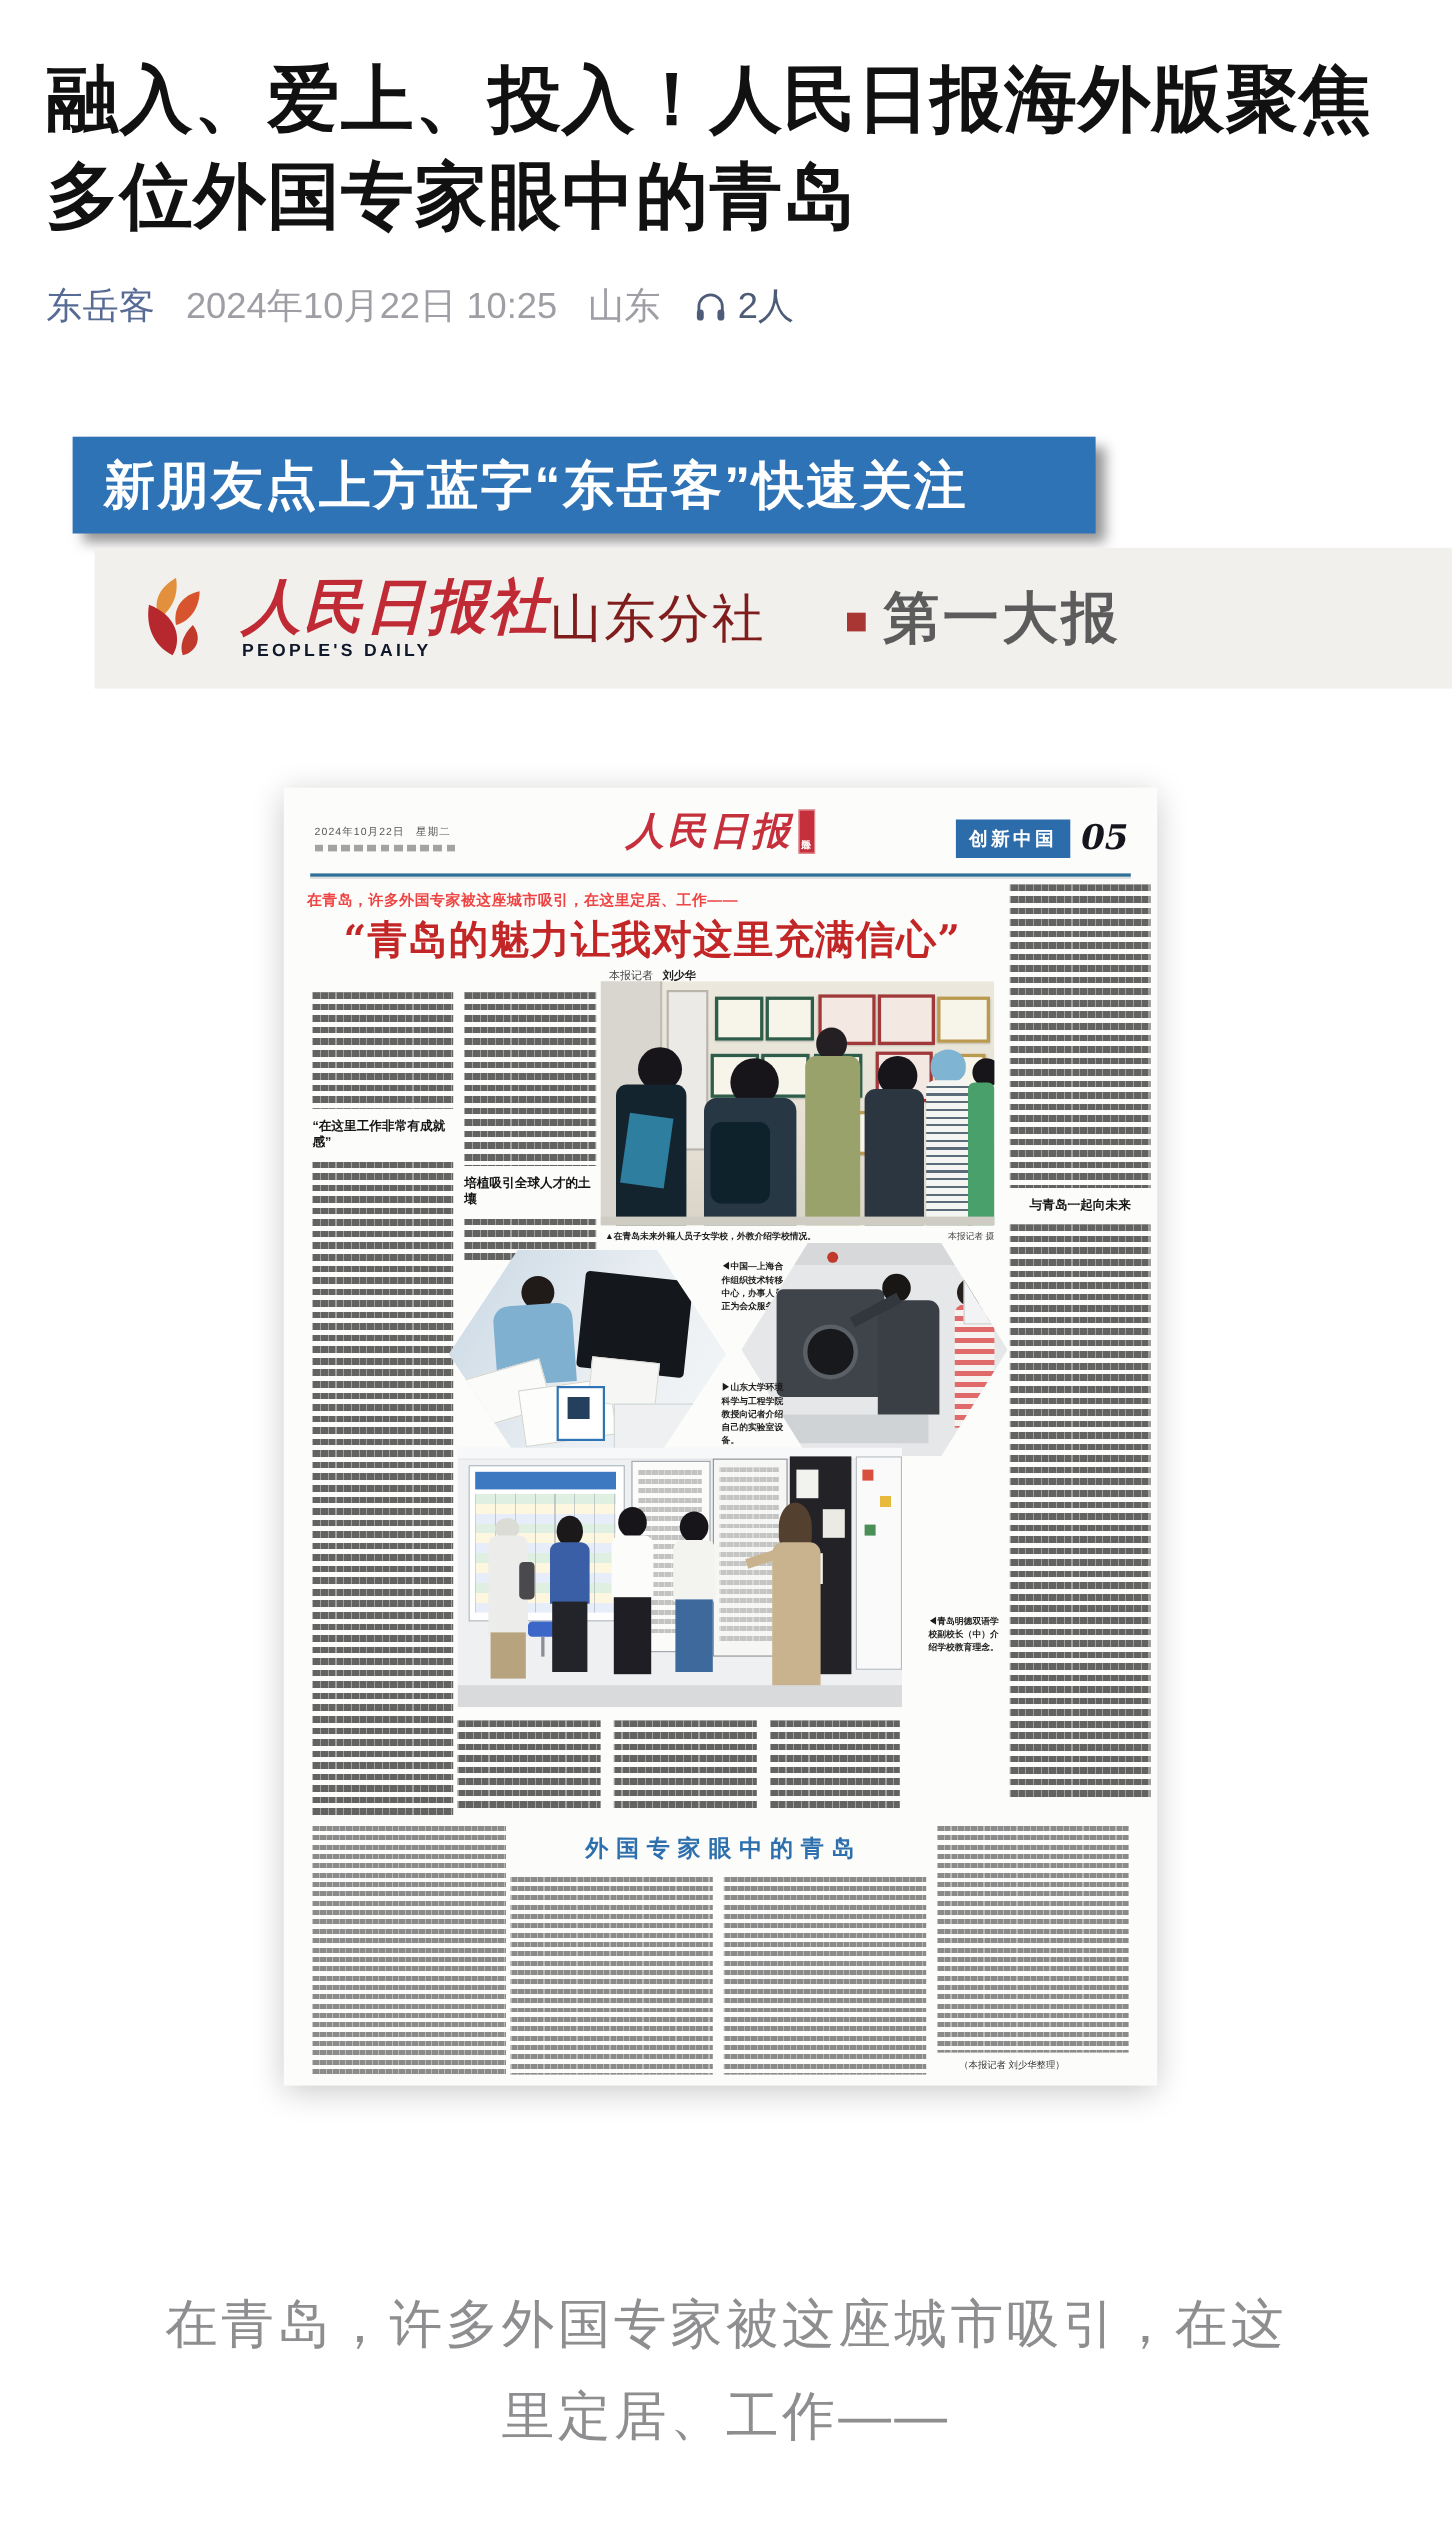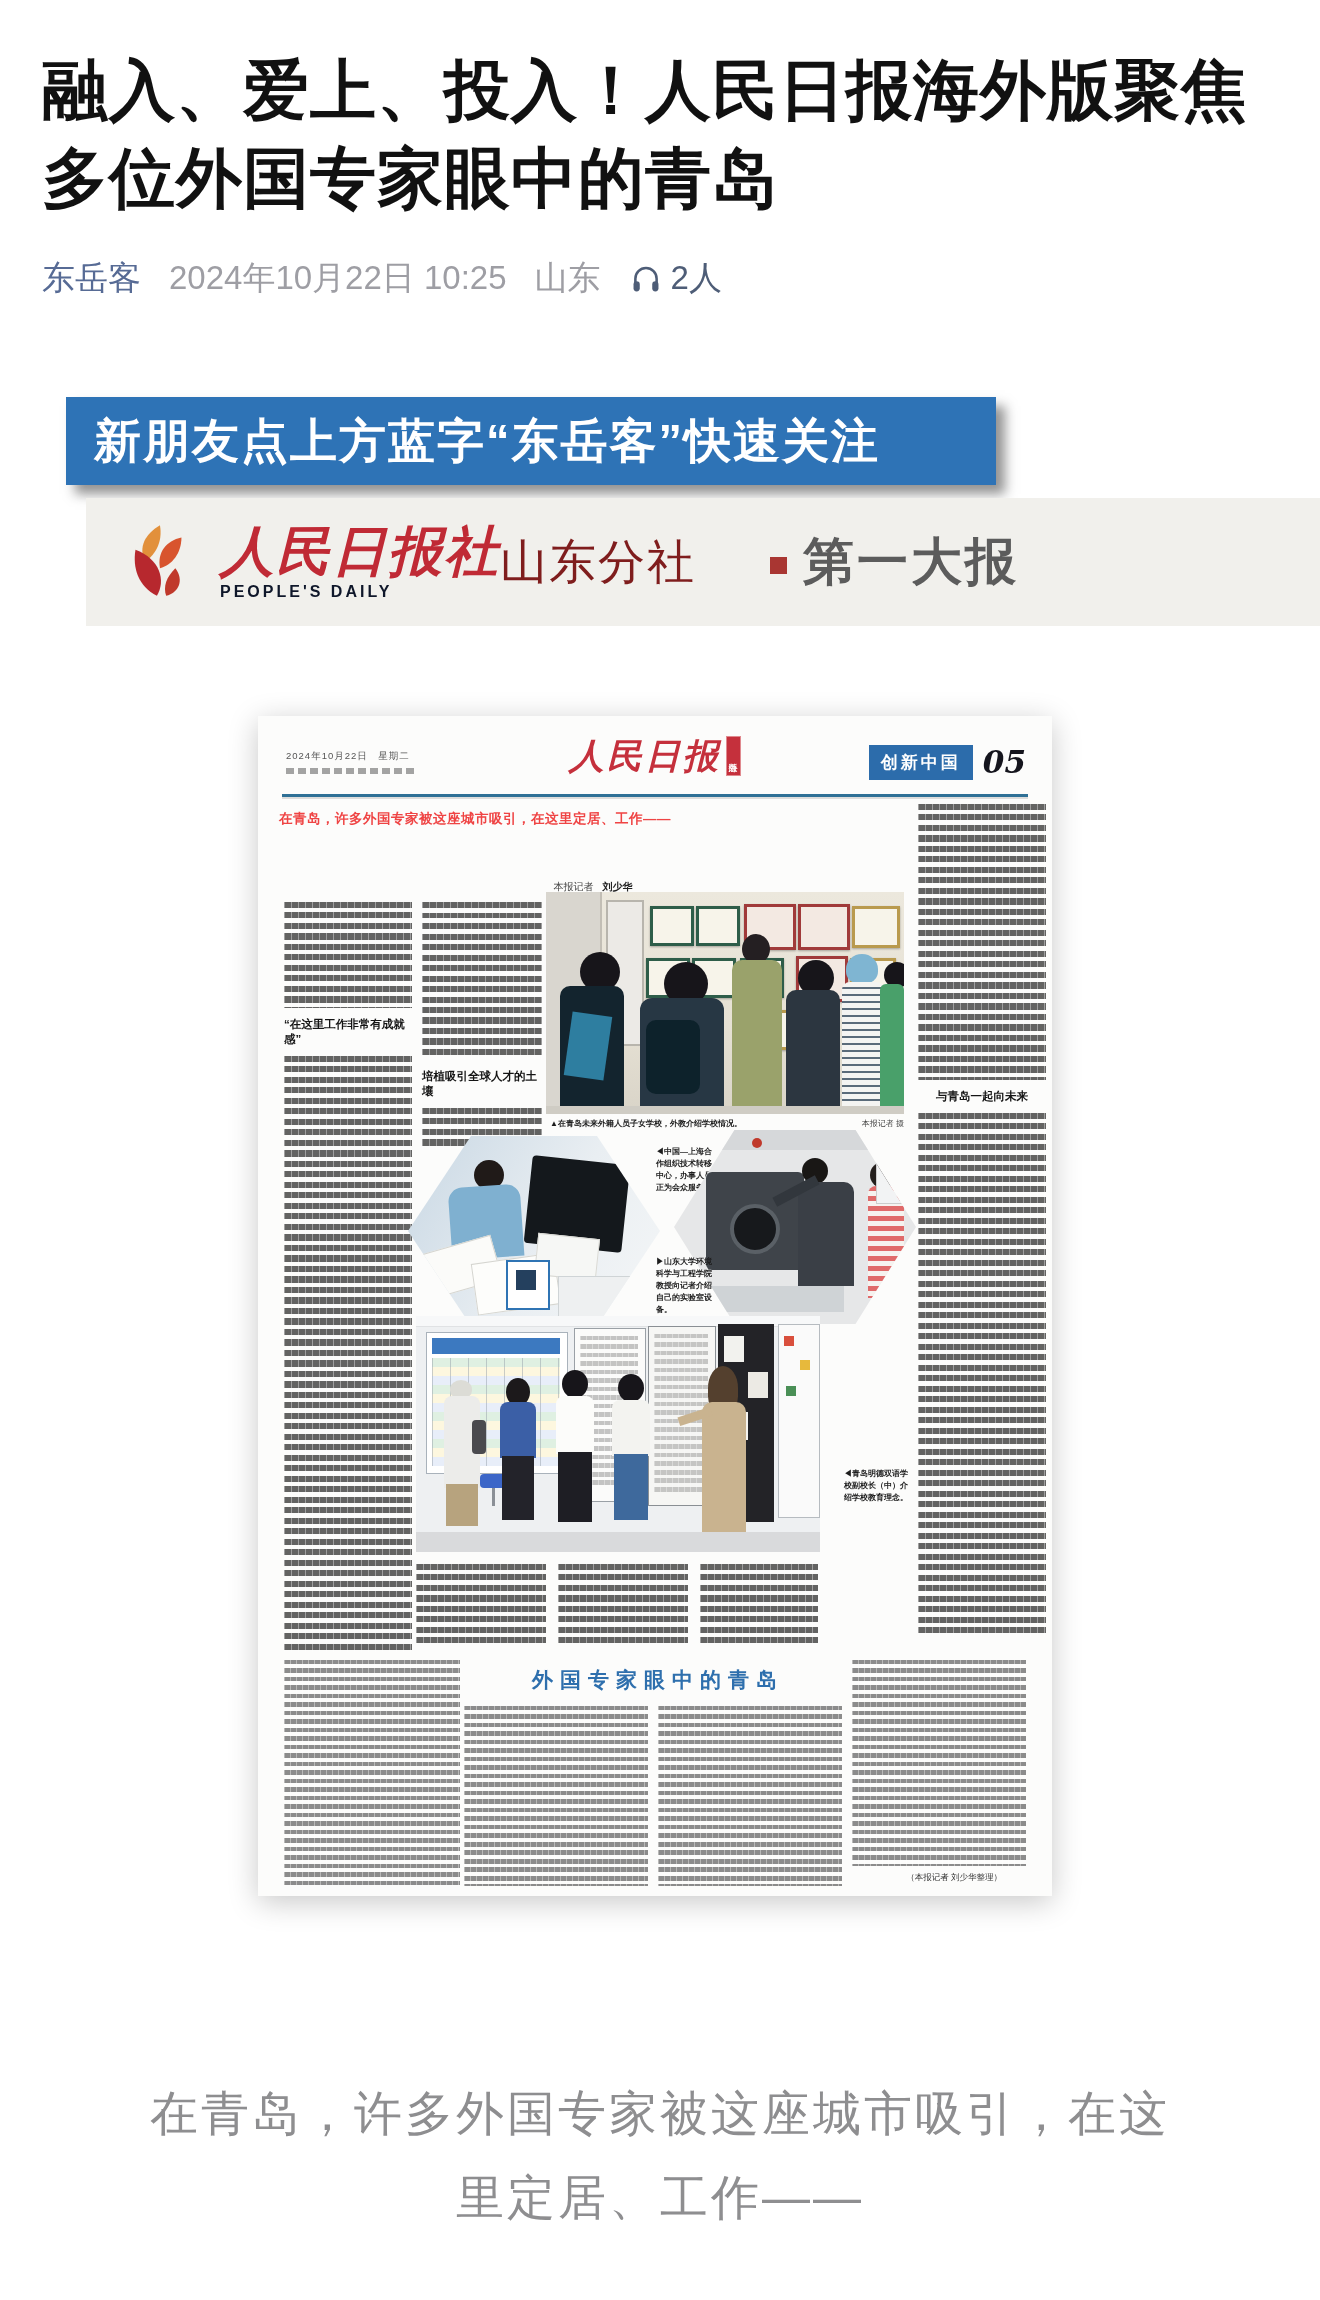--- a/index.html
+++ b/index.html
@@ -62,21 +62,21 @@
       filter:blur(.35px);}
   .txl{background-image:
         repeating-linear-gradient(90deg,rgba(255,255,255,.38) 0 1px,transparent 1px 6px),
         repeating-linear-gradient(180deg,rgba(70,70,70,.62) 0 4.5px,transparent 4.5px 8.5px);
       filter:blur(.35px);}
   .npsub{font-size:11.5px;font-weight:700;color:#141414;line-height:15px;margin:9px 0;}
   .col{position:absolute;display:flex;flex-direction:column;}
   .npcap{position:absolute;font-size:8px;font-weight:700;color:#1c1c1c;line-height:12px;}
   .head2{left:206px;top:950px;width:388px;text-align:center;font-size:21px;font-weight:700;
          color:#2e6fad;letter-spacing:7px;}
-  .npcredit{left:570px;top:1156px;width:174px;text-align:right;font-size:8.5px;color:#333;}
+  .npcredit{left:614px;top:1156px;width:174px;font-size:8.5px;color:#333;}
 
   
   .ph{position:absolute;overflow:hidden;}
   .ph *{position:absolute;}
   .hex{clip-path:polygon(25% 0,75% 0,100% 50%,75% 100%,25% 100%,0 50%);}
   .fr{background:#f7f4ea;border:3px solid #2e5d49;box-shadow:0 1px 2px rgba(0,0,0,.3);}
   .fr.red{border-color:#a03a3a;background:#f3e9e2;}
   .fr.gold{border-color:#b99a4e;}
   .head{border-radius:50%;background:#17151a;}
 </style>
@@ -132,20 +132,21 @@
     </div>
 
     <div class="abs np-section">
       <span class="np-secbox">创新中国</span>
       <span class="np-pageno">05</span>
     </div>
 
     <div class="abs np-rule"></div>
 
     <div class="abs np-kicker">在青岛，许多外国专家被这座城市吸引，在这里定居、工作——</div>
+    <div class="abs np-headline">“青岛的魅力让我对这里充满信心”</div>
     <div class="abs np-byline">
       <span>本报记者</span>
       <b>刘少华</b>
     </div>
 
     <div class="col" style="left:26px;top:186px;width:128px;">
       <div class="tx" style="height:106px;"></div>
       <div class="npsub">“在这里工作非常有成就感”</div>
       <div class="tx" style="height:596px;"></div>
     </div>

